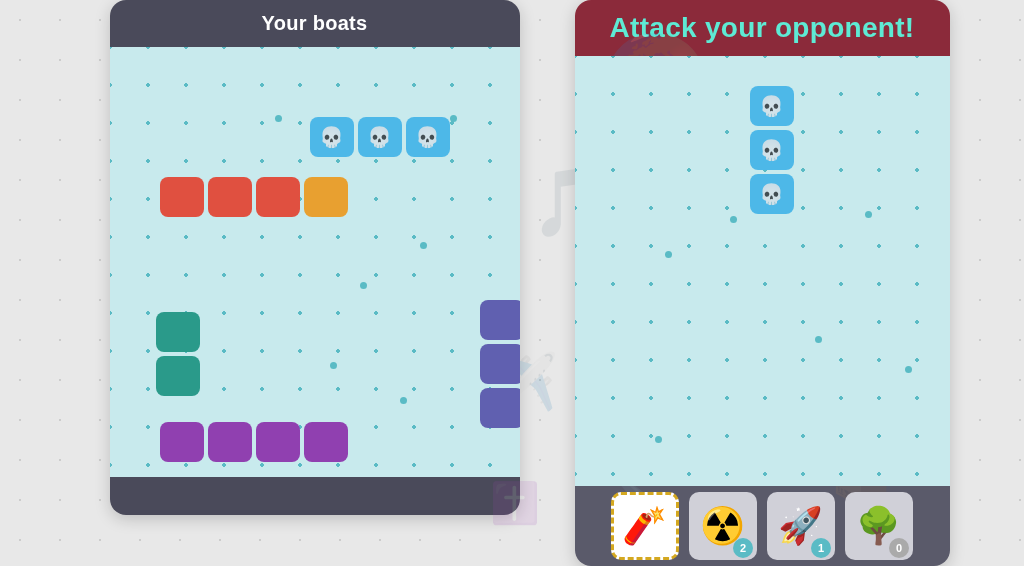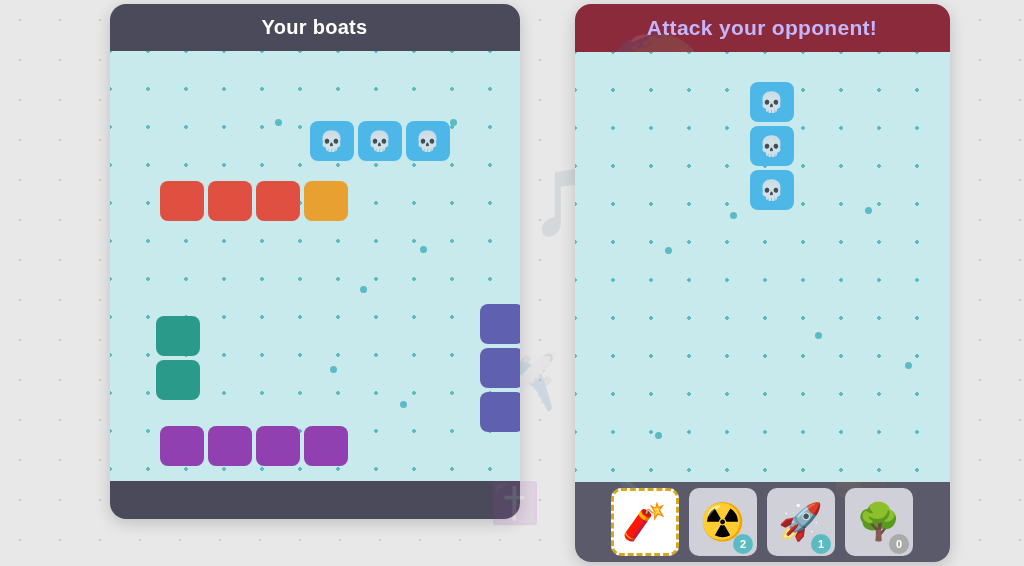--- a/index.html
+++ b/index.html
@@ -75,24 +75,24 @@
       height: 38px;
     }
 
     
     .card-right {
       width: 375px;
     }
 
     .card-right .card-header {
       background: #8b2a3a;
-      color: #c4b5fd;
+      color: #5eead4;
       text-align: center;
       padding: 12px 16px;
-      font-size: 21px;
+      font-size: 28px;
       font-weight: bold;
       letter-spacing: 0.3px;
     }
 
     .card-right .card-body {
       background: #c8eaed;
       position: relative;
       height: 430px;
     }
 

